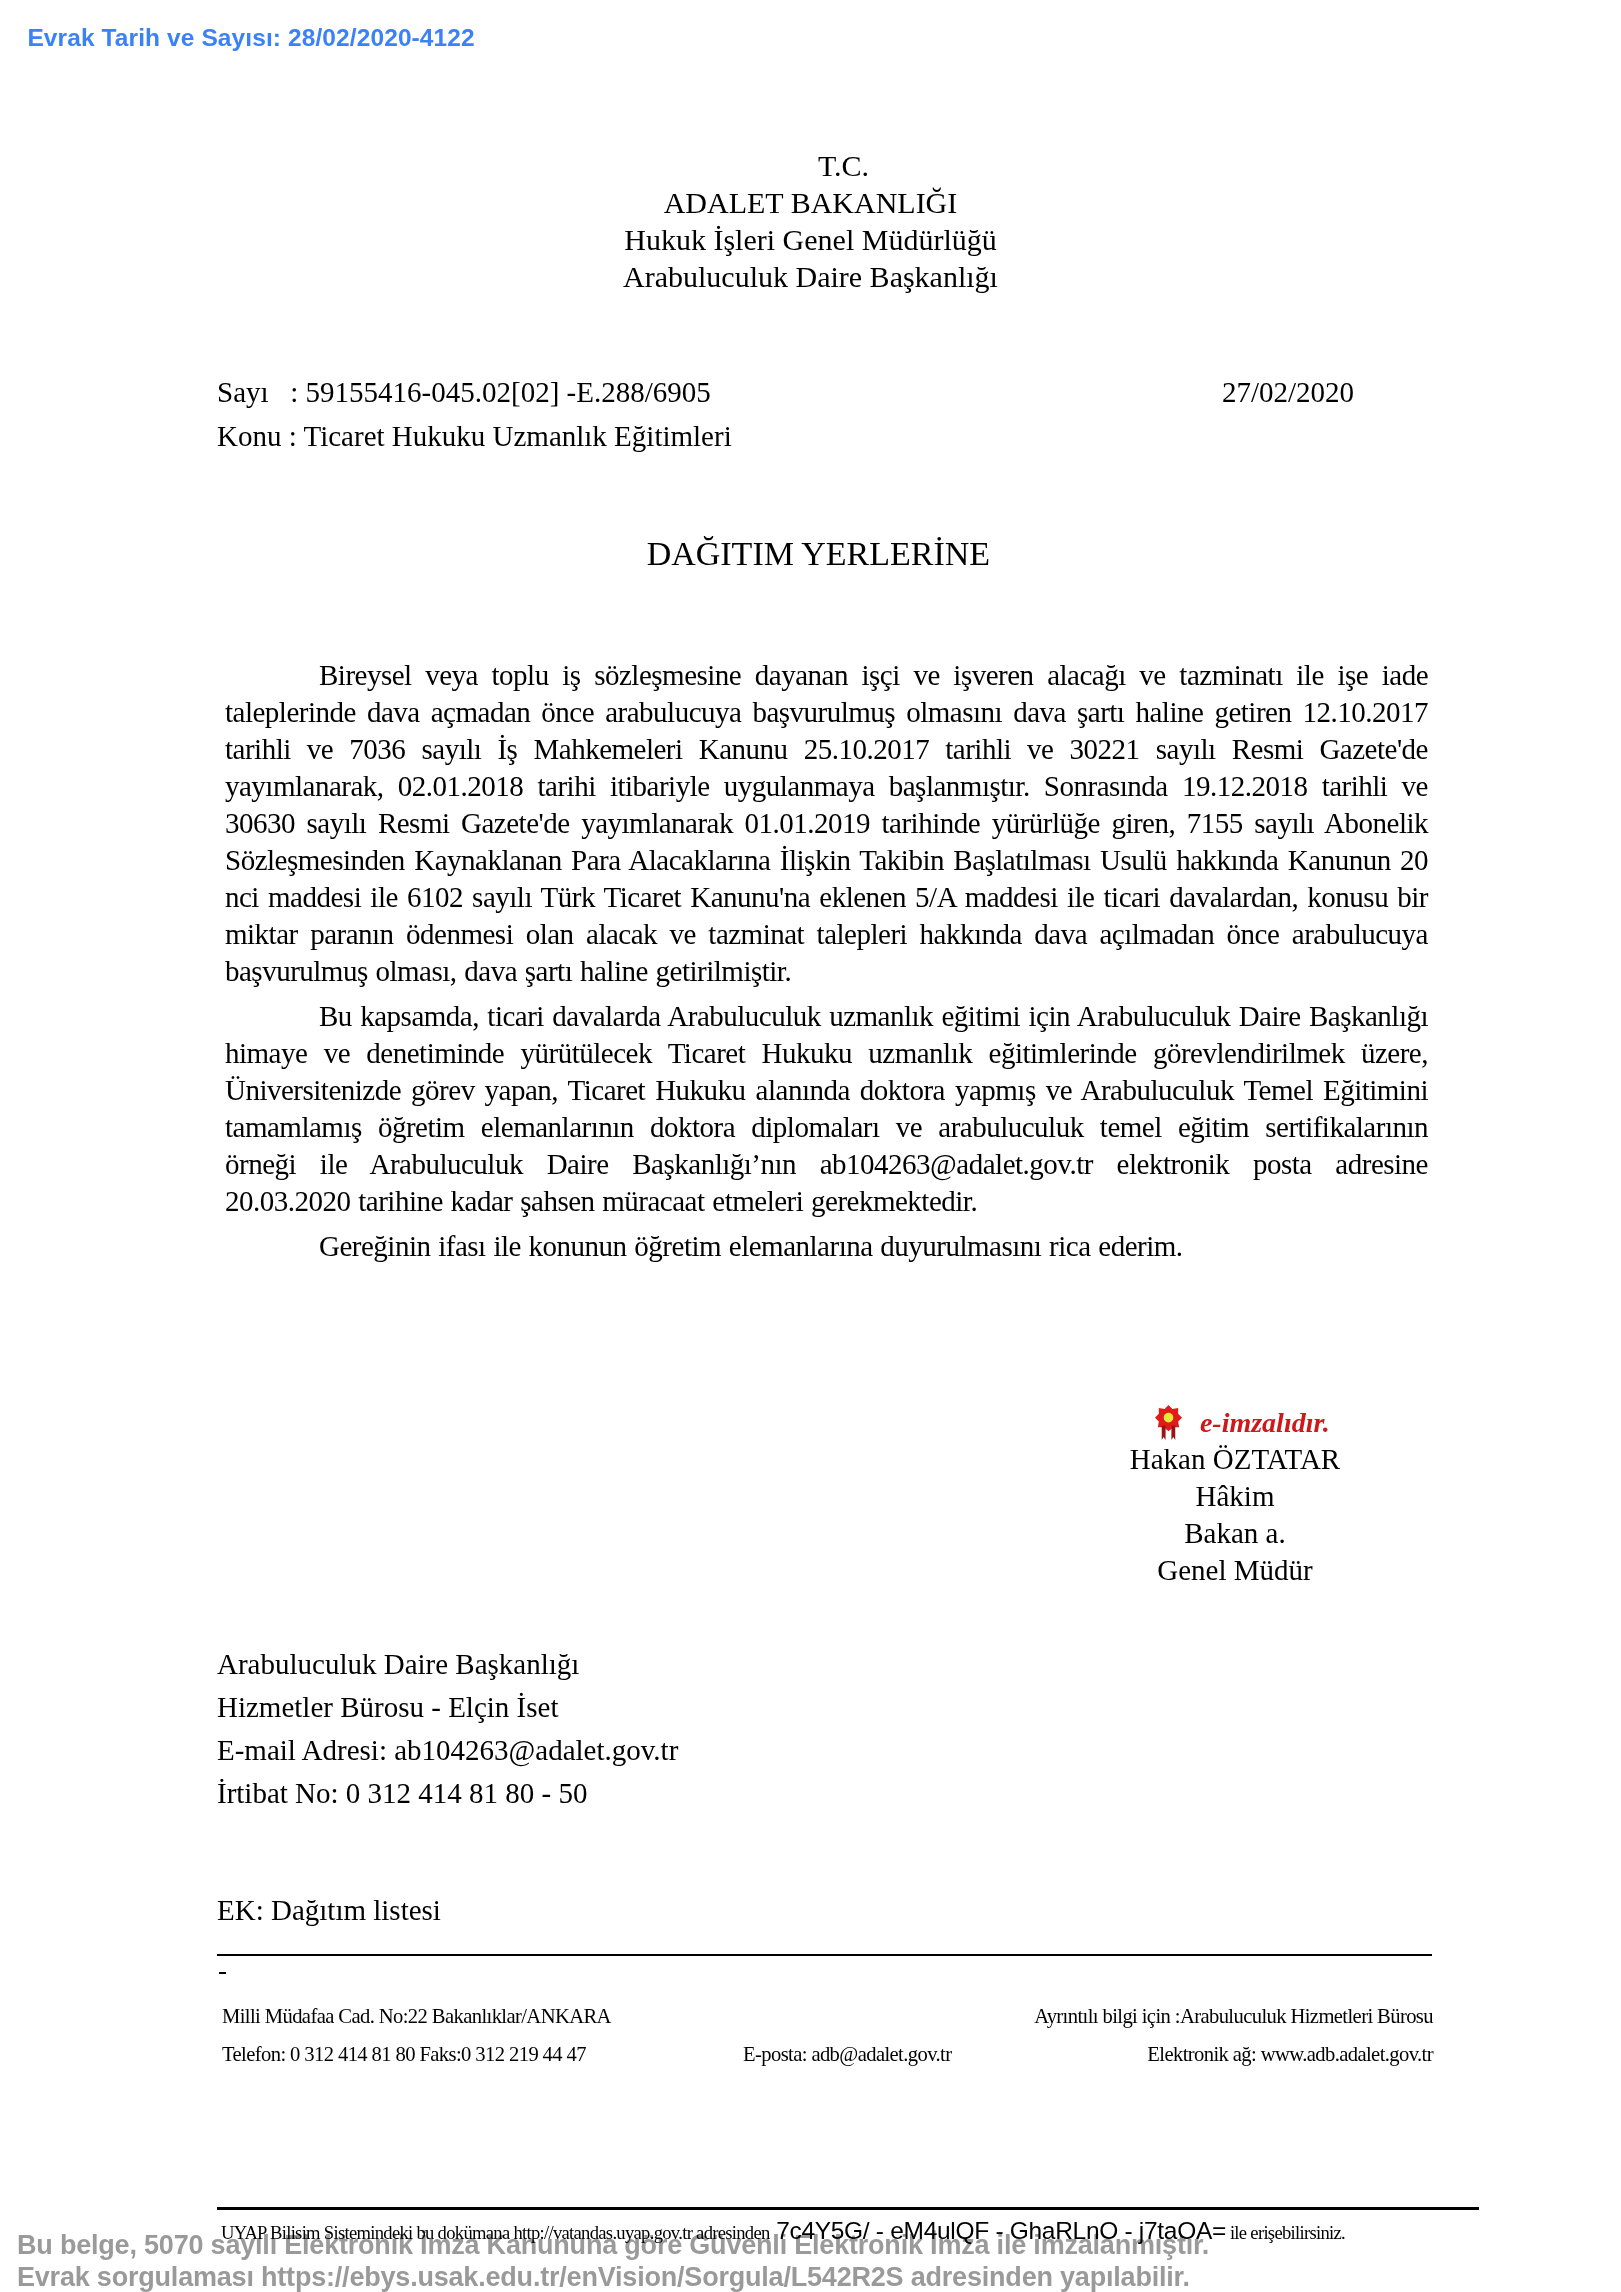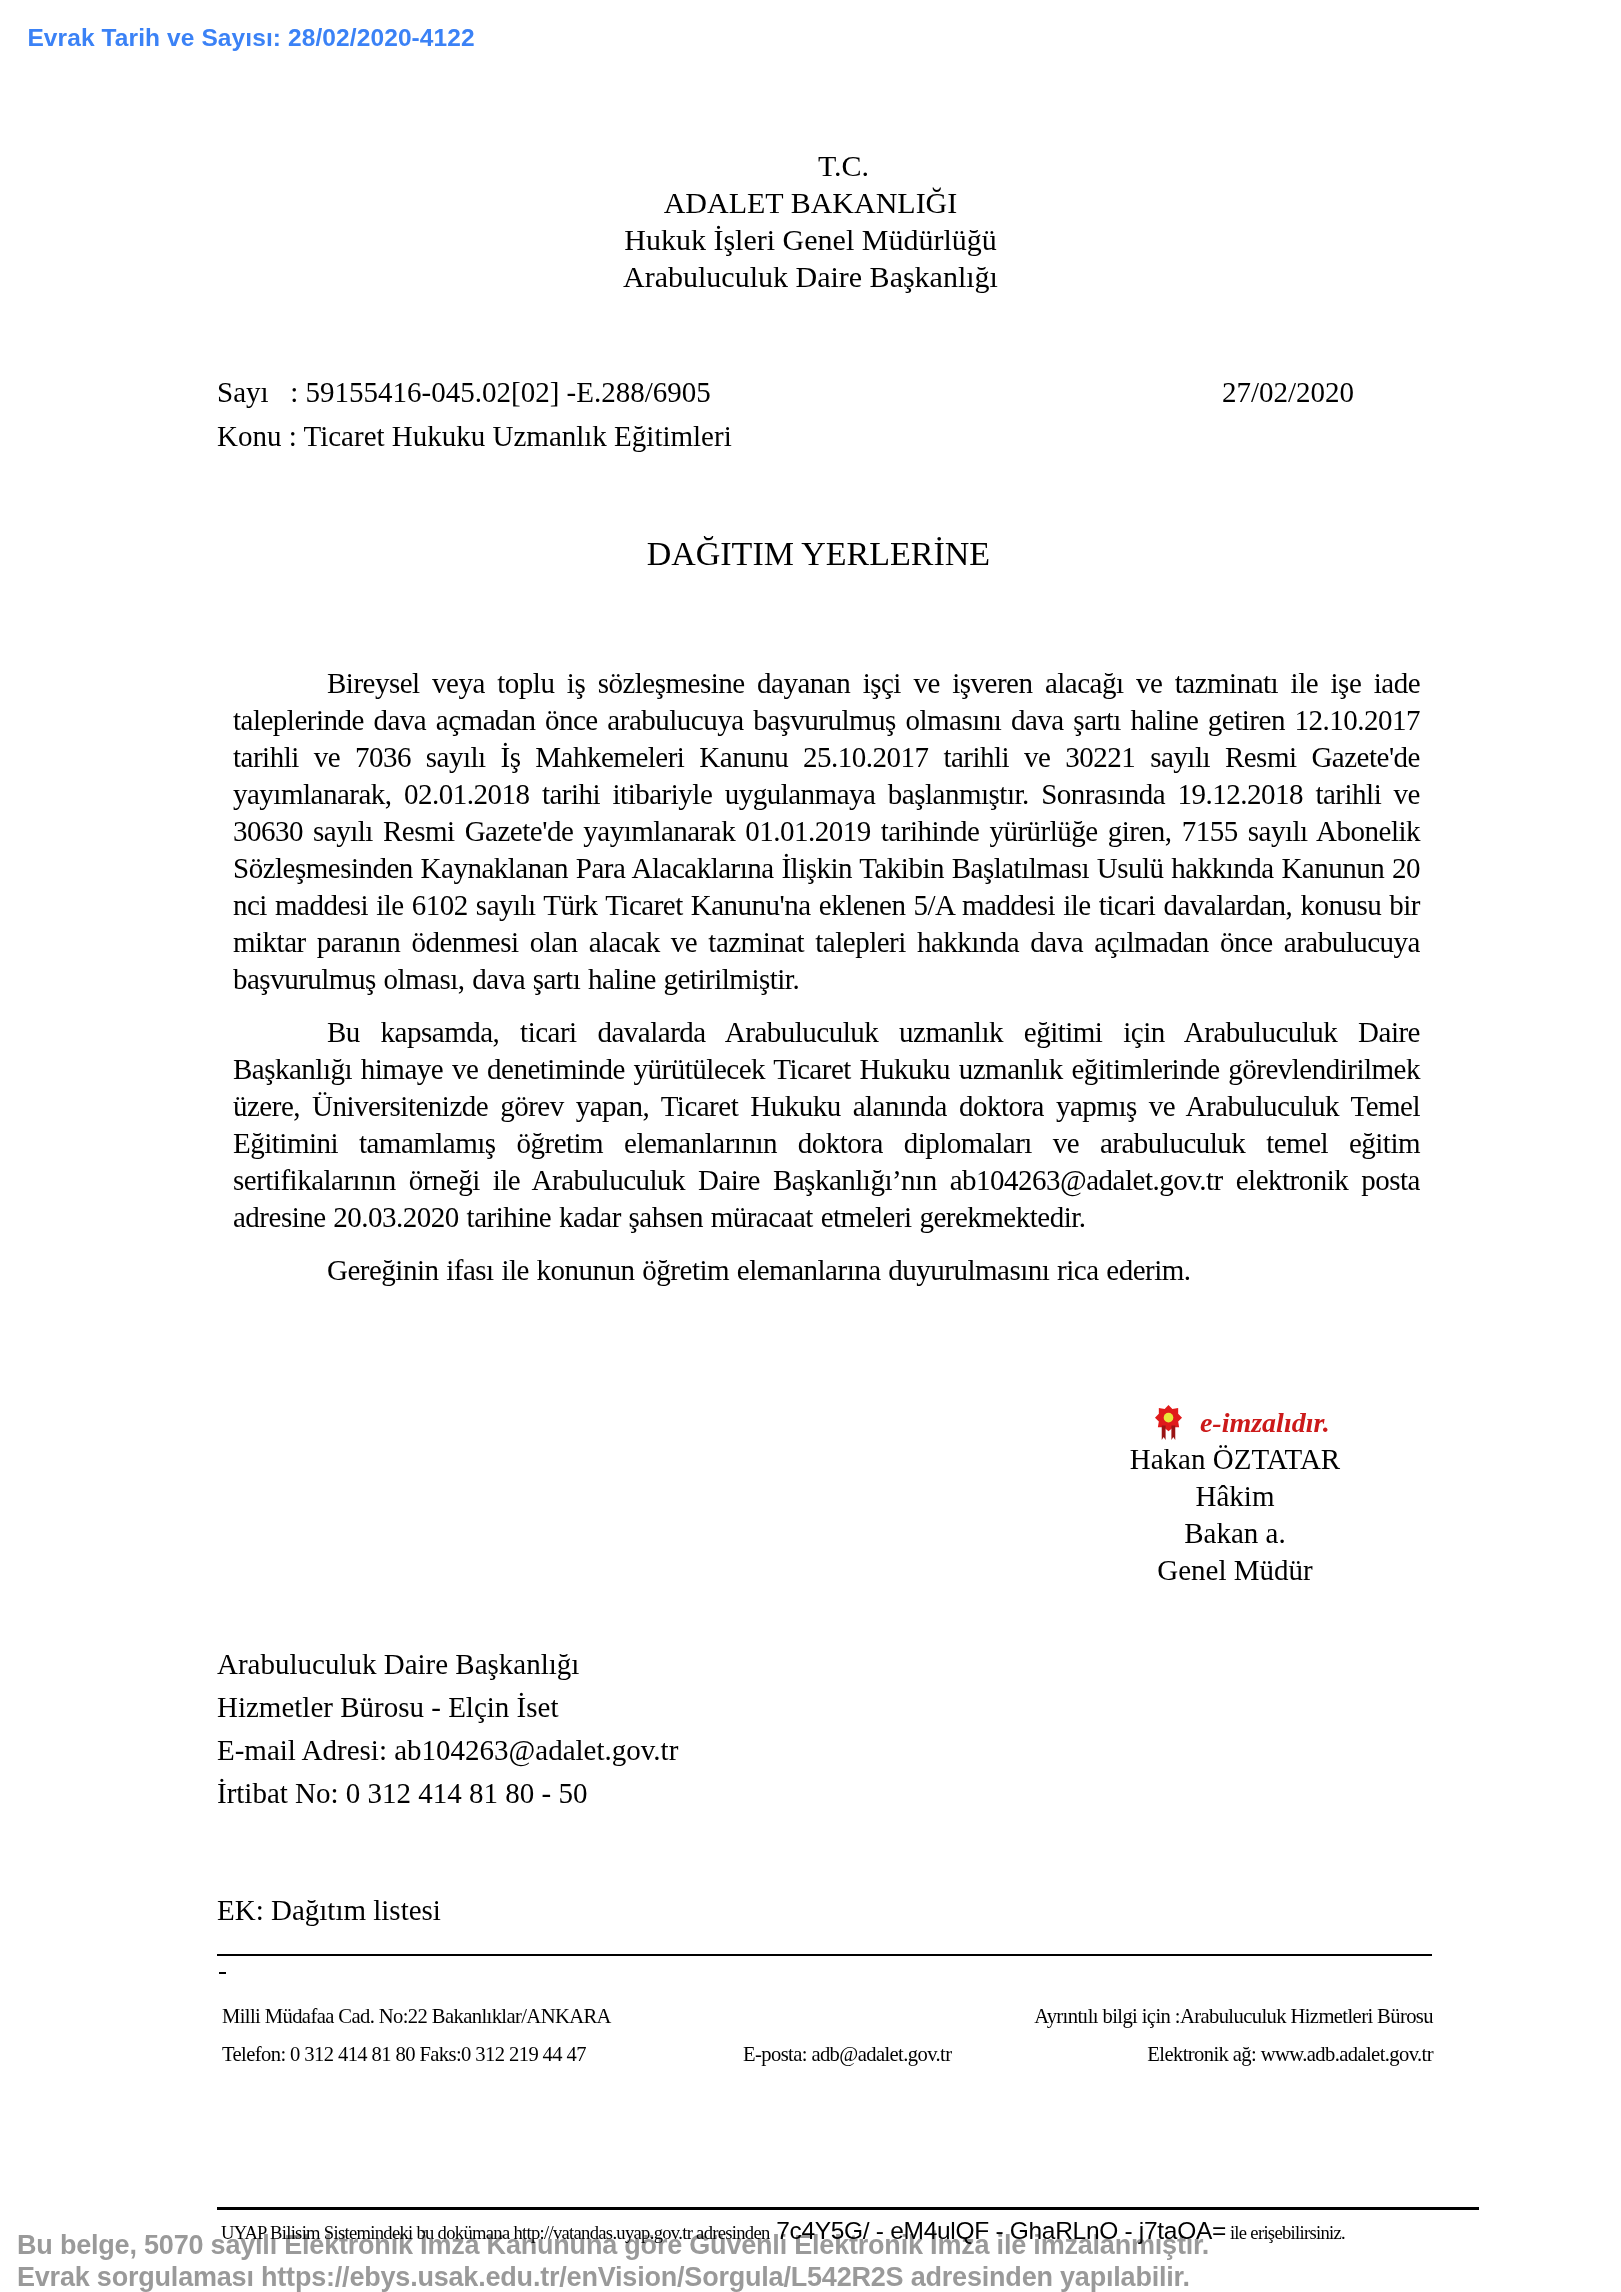--- a/index.html
+++ b/index.html
@@ -18,21 +18,21 @@
   .header div { width: 1621px; }
   .header .l0 { padding-left: 33px; }
   .sayi-row { left: 217px; top: 376px; font-size: 29px; width: 1137px; }
   .sayi-row .date { position: absolute; right: 0; top: 0; }
   .konu-row { left: 217px; top: 420px; font-size: 29px; }
   .title { left: 0; width: 1621px; top: 535px; text-align: center; font-size: 34px; padding-left: 15.7px; box-sizing: border-box; }
   .body-text {
     left: 217px; top: 649px; width: 1219px; font-size: 29px; line-height: 37px;
     text-align: justify; letter-spacing: -0.5px; word-spacing: 1px;
   }
-  .body-text p { margin: 16px; text-indent: 94px; }
+  .body-text p { margin: 8px; text-indent: 94px; }
   .sig { left: 1098px; top: 1404px; width: 274px; text-align: center; font-size: 29px; line-height: 37px; }
   .esig { display: flex; align-items: center; justify-content: center; padding-left: 13.7px; }
   .esig-text { color: #cc1a1a; font-style: italic; font-weight: bold; font-size: 28px; margin-left: 17px; }
   .seal {
     width: 29px; height: 37px; position: relative; display: inline-block;
   }
   .info { left: 217px; top: 1643px; font-size: 29px; line-height: 43px; }
   .info .hdr { display: inline-block; border-bottom: 2.9px solid #000; line-height: 33px; margin-bottom: 5.9px; }
   .ek { left: 217px; top: 1894px; font-size: 29px; }
   .rule1 { left: 217px; top: 1954px; width: 1215px; height: 0; border-top: 2px solid #000; }

